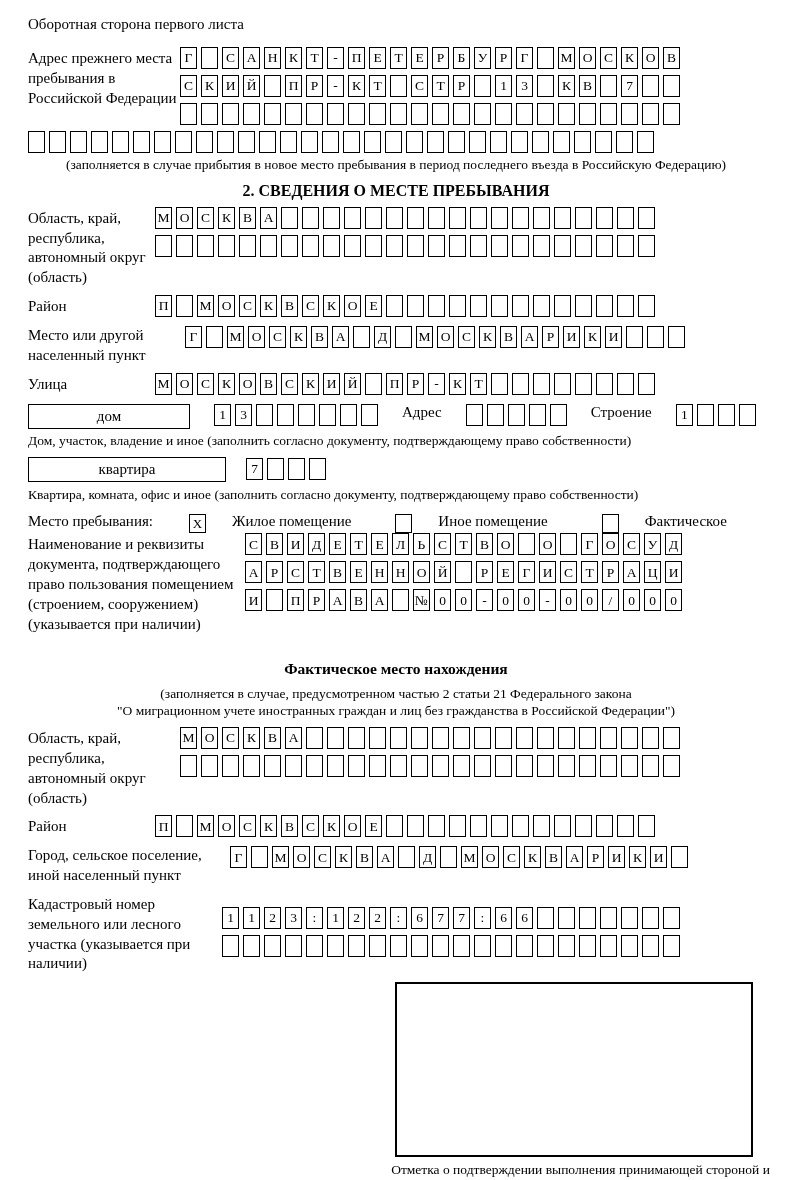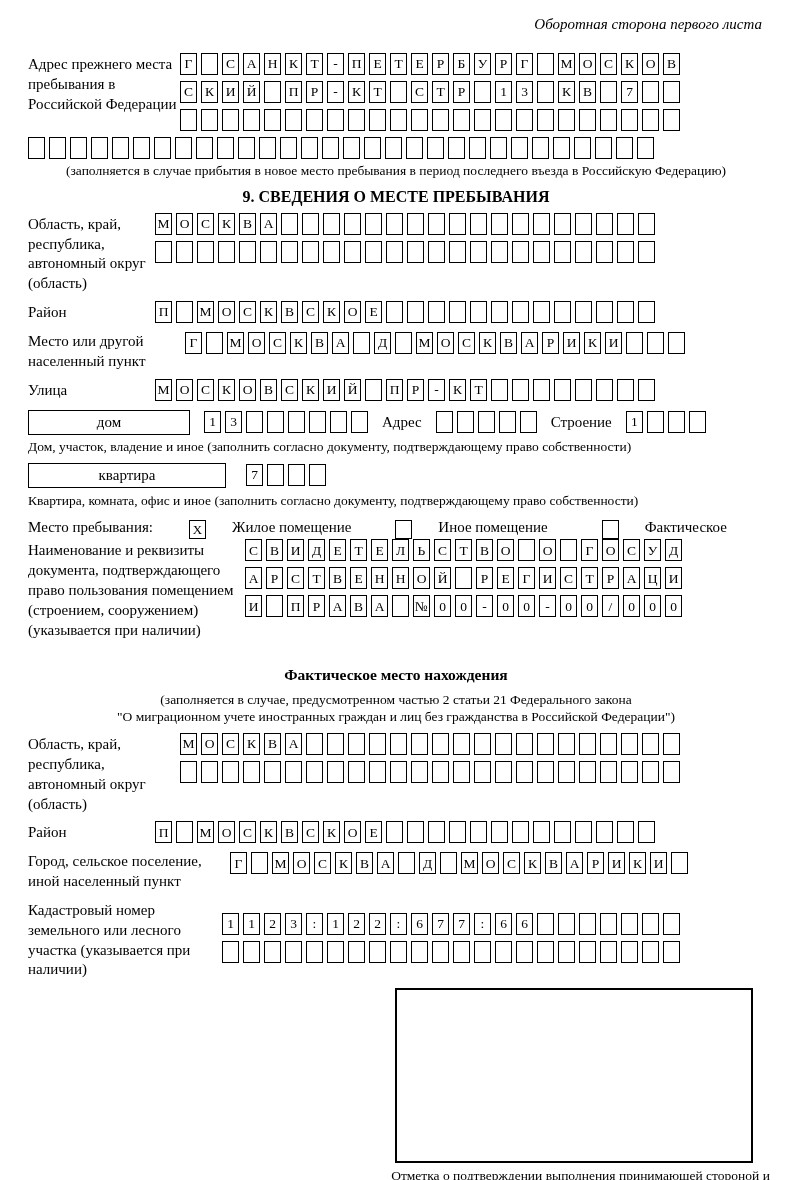--- a/index.html
+++ b/index.html
@@ -2,21 +2,21 @@
 <html><head>
 <meta charset="utf-8">
 <style>
   * { box-sizing: border-box; margin: 0; padding: 0; }
   html, body { background: #fff; }
   body {
     width: 800px; height: 1180px; overflow: hidden;
     font-family: "Liberation Serif", serif; color: #000;
   }
   .page { width: 800px; padding: 16px 36px 0 28px; }
-  .top-note { text-align: right; font-size: 15px; padding-right: 2px; font-style: italic; }
+  .top-note { font-size: 15px; padding-right: 2px; }
 
   .frow { display: flex; align-items: flex-start; margin-top: 7px; }
   .lbl { font-size: 15px; line-height: 1.32; flex: none; padding-top: 2px; }
   .cellcol { display: flex; flex-direction: column; gap: 6px; }
   .cells { display: flex; gap: 4px; flex: none; }
   .cell {
     width: 17px; height: 22px; flex: none;
     border: 1.5px solid #000;
     display: flex; align-items: center; justify-content: center;
     font-size: 13.5px; line-height: 1;
@@ -42,21 +42,21 @@
   .stamp-box { margin: 8px 0 0 367px; width: 358px; height: 175px; border: 2px solid #000; }
   .stamp-caption { margin: 4px 0 0 330px; width: 445px; text-align: center; font-size: 13.5px; line-height: 1.35; }
 </style>
 </head>
 <body>
 
 <div class="page">
 
   <div class="top-note">Оборотная сторона первого листа</div>
 
-  <div class="frow" style="margin-top:20px">
+  <div class="frow" style="margin-top:14px">
     <div class="lbl" style="width:152px">Адрес прежнего места пребывания в Российской Федерации</div>
     <div class="cellcol">
       <div class="cells">
           <span class="cell">Г</span>
           <span class="cell"></span>
           <span class="cell">С</span>
           <span class="cell">А</span>
           <span class="cell">Н</span>
           <span class="cell">К</span>
           <span class="cell">Т</span>
@@ -159,21 +159,21 @@
       <span class="cell"></span>
       <span class="cell"></span>
       <span class="cell"></span>
       <span class="cell"></span>
       <span class="cell"></span>
       <span class="cell"></span>
       <span class="cell"></span>
     </div>
   <div class="caption center" style="margin-top:4px">(заполняется в случае прибытия в новое место пребывания в период последнего въезда в Российскую Федерацию)</div>
 
-  <div class="h-sec">9. СВЕДЕНИЯ О МЕСТЕ ПРЕБЫВАНИЯ</div>
+  <div class="h-sec">2. СВЕДЕНИЯ О МЕСТЕ ПРЕБЫВАНИЯ</div>
 
   <div class="frow">
     <div class="lbl" style="width:127px">Область, край, республика, автономный округ (область)</div>
     <div class="cellcol">
       <div class="cells">
           <span class="cell">М</span>
           <span class="cell">О</span>
           <span class="cell">С</span>
           <span class="cell">К</span>
           <span class="cell">В</span>
@@ -309,21 +309,21 @@
         <span class="cell"></span>
         <span class="cell"></span>
         <span class="cell"></span>
         <span class="cell"></span>
         <span class="cell"></span>
         <span class="cell"></span>
         <span class="cell"></span>
       </div>
   </div>
 
-  <div class="frow" style="margin-top:9px; align-items:center; gap:14px">
+  <div class="frow" style="margin-top:9px; align-items:flex-start; gap:24px">
     <div class="widebox" style="width:162px">дом</div>
     <div class="cells">
         <span class="cell">1</span>
         <span class="cell">3</span>
         <span class="cell"></span>
         <span class="cell"></span>
         <span class="cell"></span>
         <span class="cell"></span>
         <span class="cell"></span>
         <span class="cell"></span>

